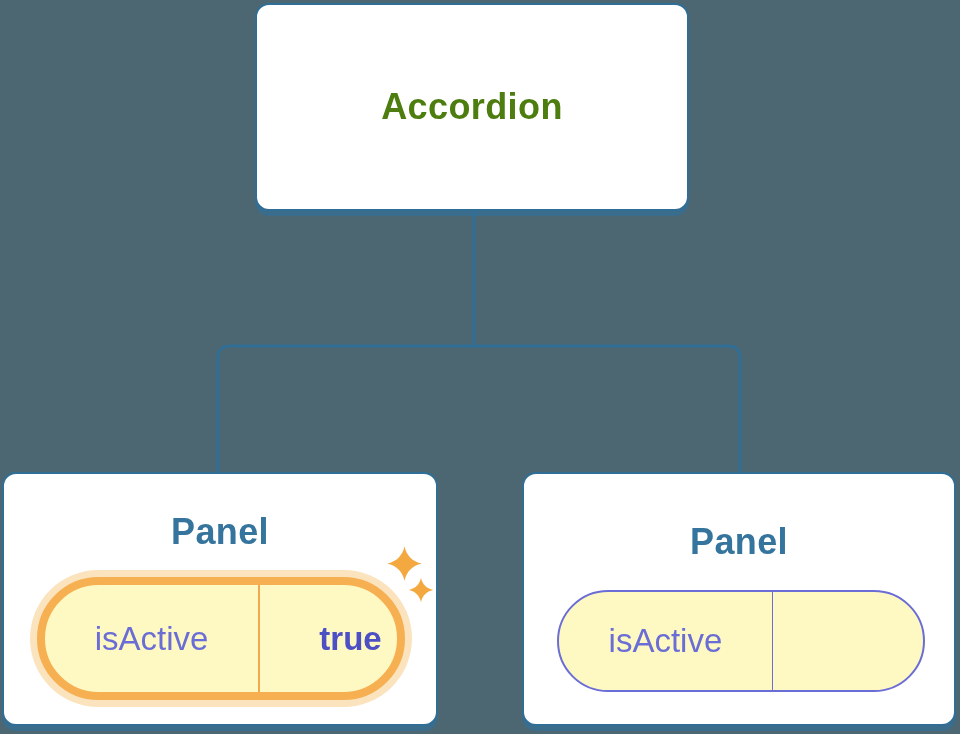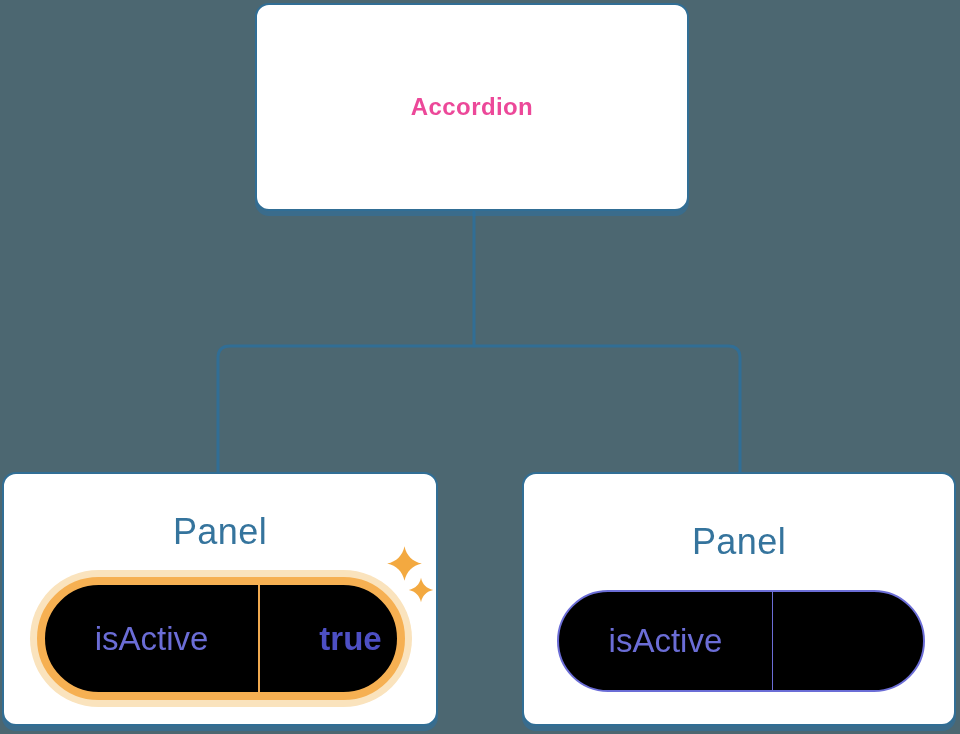--- a/index.html
+++ b/index.html
@@ -30,45 +30,45 @@
     border-radius: 14px;
     box-shadow: 0 5px 0 rgba(44,113,163,0.55);
     box-sizing: border-box;
   }
 
   #root-node {
     left: 255px; top: 3px; width: 434px; height: 208px;
     display: flex; align-items: center; justify-content: center;
   }
   .node-title {
-    color: #ec4899;
-    font-size: 24px;
+    color: #4d7c0f;
+    font-size: 36px;
     font-weight: 600;
     letter-spacing: 0.4px;
   }
 
   .panel { top: 472px; height: 254px; }
   #panel-left  { left: 2px;   width: 436px; }
   #panel-right { left: 522px; width: 434px; }
 
   .panel-title {
     position: absolute; left: 0; right: 0;
     text-align: center;
     color: #35749D;
     font-size: 36px;
-    font-weight: 400;
+    font-weight: 700;
     letter-spacing: 0.4px;
     line-height: 36px;
   }
   #panel-left  .panel-title { top: 40px; }
   #panel-right .panel-title { top: 50px; }
 
   .pill {
     position: absolute;
-    background: #000000;
+    background: #fef9c3;
     box-sizing: border-box;
     display: flex;
     align-items: stretch;
     border-radius: 80px;
     overflow: hidden;
   }
   .pill .cell {
     display: flex; align-items: center; justify-content: center;
     font-size: 33px;
     color: #6B6DD6;

